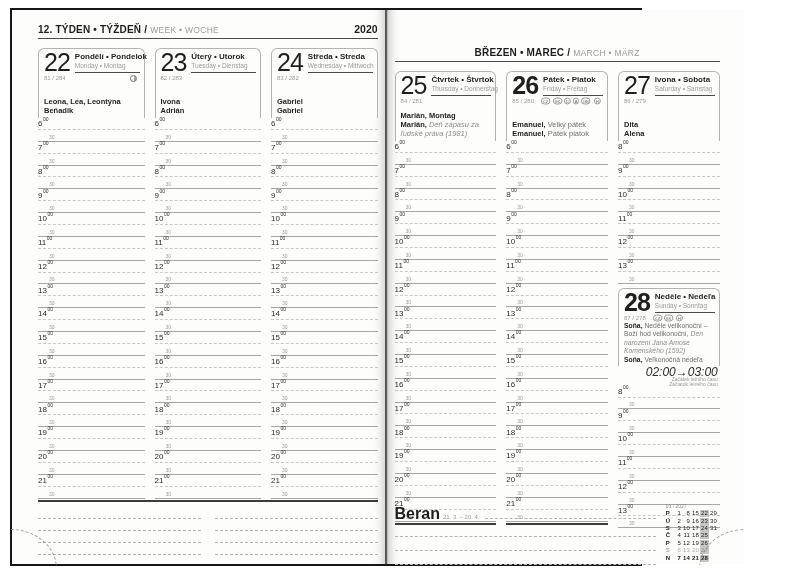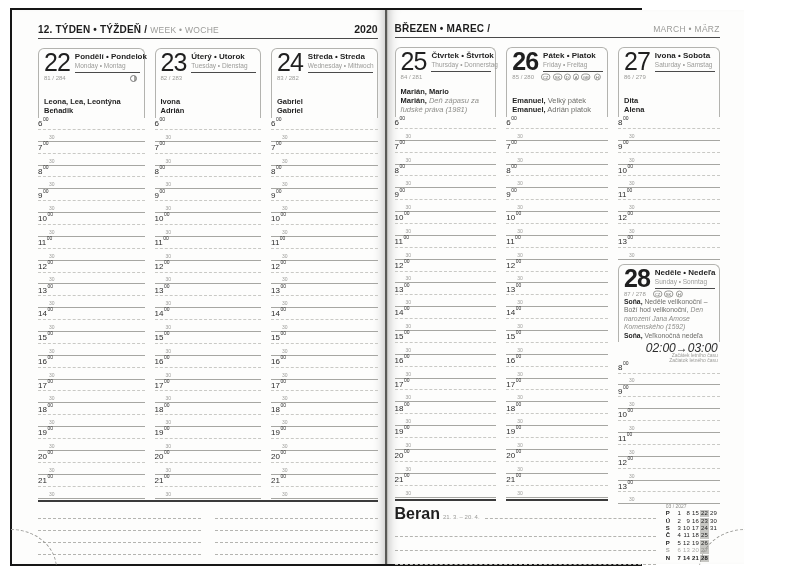--- a/index.html
+++ b/index.html
@@ -14,21 +14,21 @@
                 box-shadow: inset 10px 0 12px -10px rgba(0,0,0,.30); }
   .gutter { width:18px; border-left:2px solid #595956; border-right:1px solid #bdbdb9;
             background:linear-gradient(90deg,#cfcfcb,#efefec 35%,#f6f6f3 60%,#dededa); }
 
   
   .page-header { display:flex; align-items:baseline; border-bottom:1px solid #4a4a4a;
                  padding-bottom:3px; margin-bottom:9px; }
   .hdr-primary { font-weight:bold; font-size:10px; letter-spacing:.2px; color:#1d1d1d; white-space:pre; }
   .hdr-secondary { font-size:8.5px; color:#9b9b98; letter-spacing:.3px; white-space:pre; }
   .year { margin-left:auto; font-weight:bold; font-size:10.5px; color:#1d1d1d; }
-  .page-header.right-align { justify-content:space-between; }
+  .page-header.right-align { justify-content:center;margin-top:24px; }
 
   
   .columns { display:flex; gap:10px; }
   .day-col { flex:1; min-width:0; }
 
   .day-box { border:1px solid #b3b3af; border-bottom:none; border-radius:6px 6px 0 0;
              height:70px; padding:3px 4px 2px 5px; display:flex; flex-direction:column;
              background:#fdfdfc; }
   .day-box.sunday { height:78px; margin-top:4px; }
   .day-head { display:flex; gap:5px; align-items:flex-start; }
@@ -490,21 +490,21 @@
               <span class="day-num">25</span>
               <div class="day-titles">
                 <div class="day-title">Čtvrtek • Štvrtok</div>
                 <div class="day-sub">Thursday • Donnerstag</div>
               </div>
             </div>
             <div class="day-meta">
               <span class="ordinal">84 / 281</span>
             </div>
             <div class="name-days">
-              <div class="name-line"><span class="seg-b">Marián, Mario</span></div>
+              <div class="name-line"><span class="seg-b">Marián, Montag</span></div>
               <div class="name-line"><span class="seg-b">Marián,</span><span class="seg-i"> Deň zápasu za ľudské práva (1981)</span></div>
             </div>
           </div>
           <div class="schedule">
             <div class="hr-row">
               <span class="hr-label">6<sup class="hr-sup">00</sup></span>
             </div>
             <div class="half-row">
               <span class="half-label">30</span>
             </div>
@@ -616,21 +616,21 @@
                 <span class="badge">CZ</span>
                 <span class="badge">SK</span>
                 <span class="badge">D</span>
                 <span class="badge">A</span>
                 <span class="badge">GB</span>
                 <span class="badge">H</span>
               </span>
             </div>
             <div class="name-days">
               <div class="name-line"><span class="seg-b">Emanuel,</span><span class="seg-r"> Velký pátek</span></div>
-              <div class="name-line"><span class="seg-b">Emanuel,</span><span class="seg-r"> Adrián piatok</span></div>
+              <div class="name-line"><span class="seg-b">Emanuel,</span><span class="seg-r"> Pátek piatok</span></div>
             </div>
           </div>
           <div class="schedule">
             <div class="hr-row">
               <span class="hr-label">6<sup class="hr-sup">00</sup></span>
             </div>
             <div class="half-row">
               <span class="half-label">30</span>
             </div>
             <div class="hr-row">

